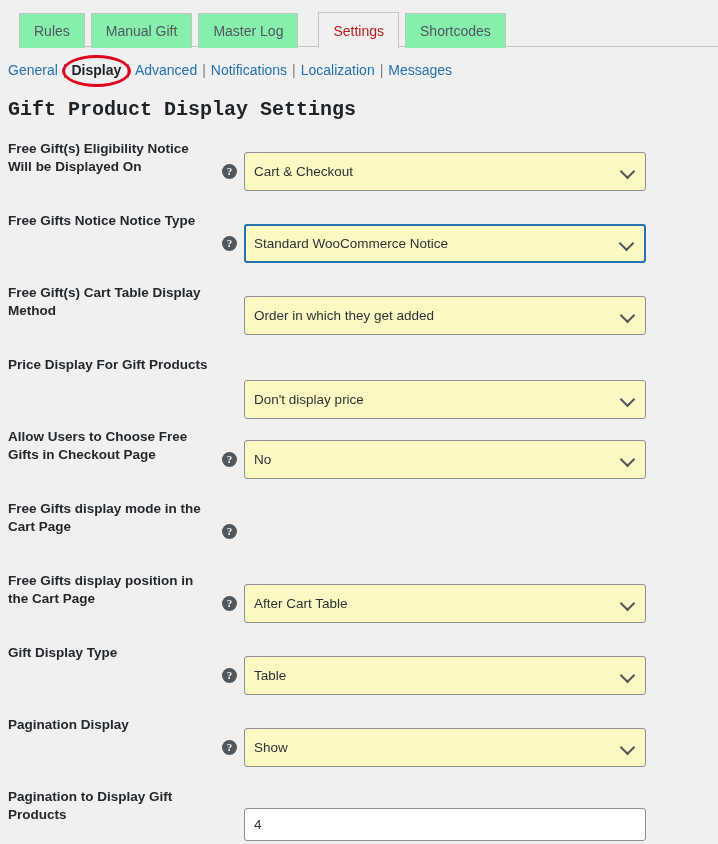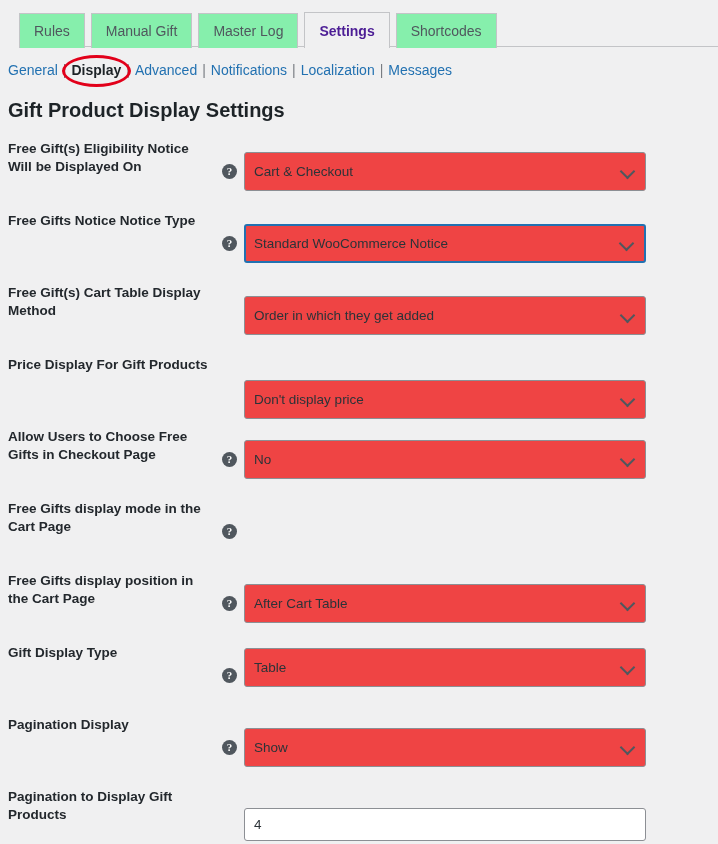--- a/index.html
+++ b/index.html
@@ -52,25 +52,26 @@
     border-bottom: none;
     color: #50575e;
     font-size: 14px;
     line-height: 1;
     white-space: nowrap;
     position: relative;
     top: 0;
   }
   .tab.active {
     background: #f0f0f1;
-    color: #4c1d95;
-    font-weight: bold;
+    color: #b91c1c;
+    font-weight: normal;
     border-color: #c3c4c7;
     height: 36px;
     z-index: 3;
+    margin-left: 14px;
   }
 
   
   .subnav {
     position: absolute;
     left: 8px;
     top: 61px;
     font-size: 14px;
     color: #2271b1;
     white-space: nowrap;
@@ -107,20 +108,21 @@
   
   .page-title {
     position: absolute;
     left: 8px;
     top: 98px;
     font-size: 20px;
     font-weight: bold;
     color: #1d2327;
     line-height: 24px;
     margin: 0;
+    font-family: Liberation Mono, monospace;
   }
 
   
   .form {
     position: absolute;
     left: 0;
     top: 140px;
     width: 718px;
   }
   .row {
@@ -154,21 +156,21 @@
   }
   .field-wrap {
     position: absolute;
     left: 244px;
     width: 402px;
   }
   .select-box {
     box-sizing: border-box;
     width: 402px;
     height: 39px;
-    background: #ef4444;
+    background: #fef9c3;
     border: 1px solid #8c8f94;
     border-radius: 3px;
     color: #2c3338;
     font-size: 13.5px;
     line-height: 37px;
     padding: 0 32px 0 9px;
     position: relative;
     white-space: nowrap;
     overflow: hidden;
     text-overflow: ellipsis;
@@ -264,21 +266,21 @@
     <div class="row">
       <div class="row-label">Free Gifts display position in the Cart Page</div>
       <div class="help-icon" style="top: 24px;">?</div>
       <div class="field-wrap" style="top: 12px; border-radius: 16px;">
         <div class="select-box"><span>After Cart Table</span><span class="chevron"></span></div>
       </div>
     </div>
     <div class="row">
       <div class="row-label">Gift Display Type</div>
       <div class="help-icon" style="top: 24px;">?</div>
-      <div class="field-wrap" style="top: 4px; border-radius: 18px;">
+      <div class="field-wrap" style="top: 12px; border-radius: 18px;">
         <div class="select-box"><span>Table</span><span class="chevron"></span></div>
       </div>
     </div>
     <div class="row">
       <div class="row-label">Pagination Display</div>
       <div class="help-icon" style="top: 24px;">?</div>
       <div class="field-wrap" style="top: 12px;">
         <div class="select-box"><span>Show</span><span class="chevron"></span></div>
       </div>
     </div>

